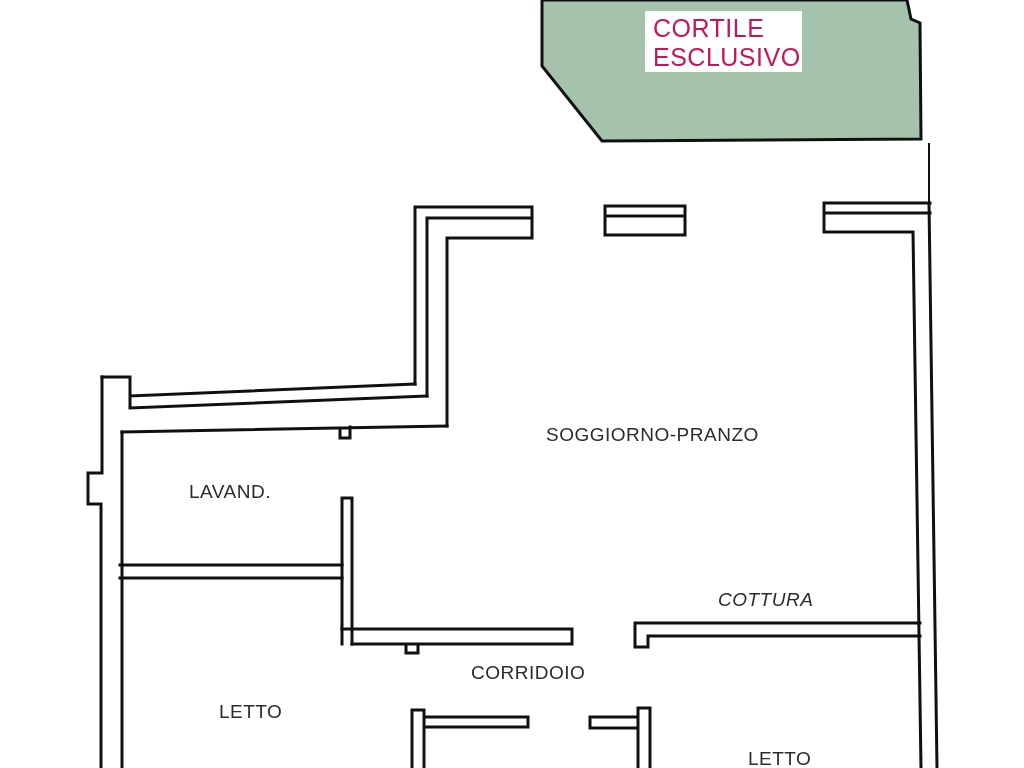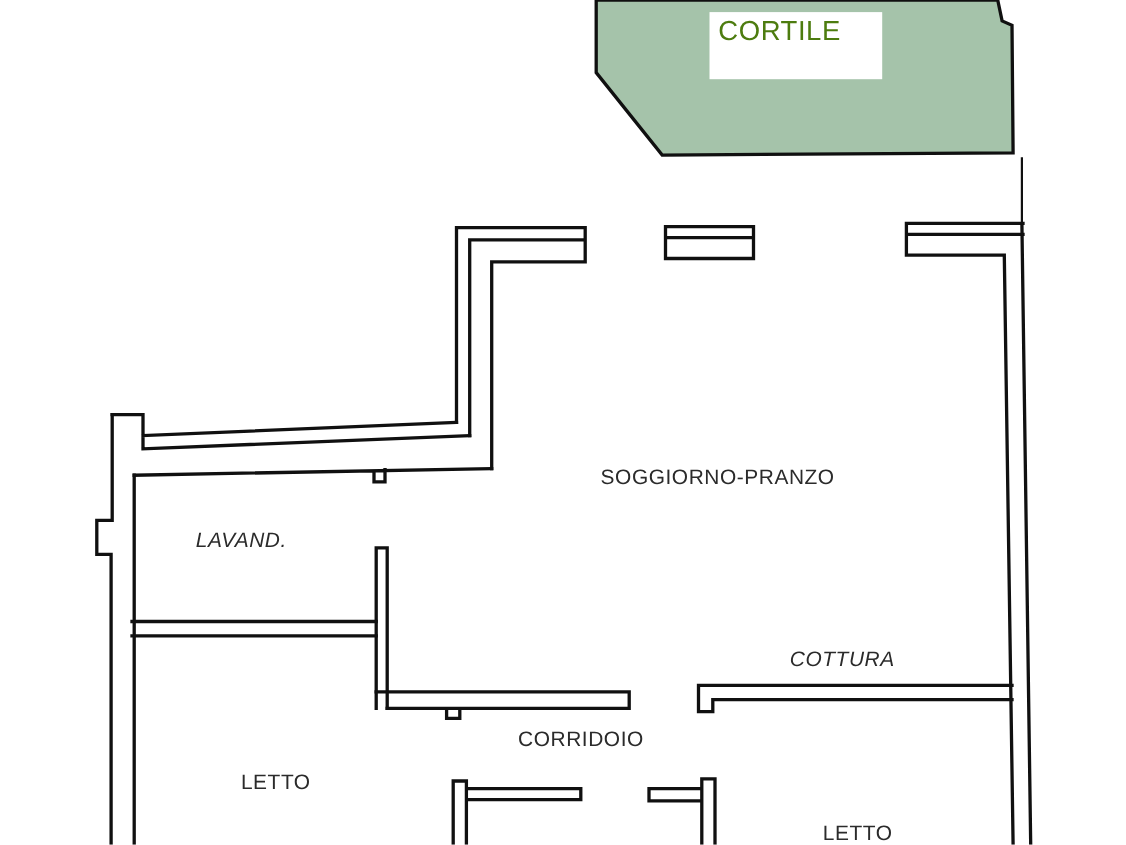--- a/index.html
+++ b/index.html
@@ -19,21 +19,21 @@
     font-size:19px;
     letter-spacing:0.5px;
     color:#2b2b2b;
     white-space:nowrap;
   }
   .label-box{
     position:absolute;
     left:645px;top:11px;
     width:157px;height:61px;
     background:#ffffff;
-    color:#4d7c0f;
+    color:#be185d;
     font-size:25px;
     letter-spacing:0.5px;
     line-height:29px;
     padding:3px 0 0 8px;
     box-sizing:border-box;
   }
 </style>
 </head>
 <body>
 
@@ -63,25 +63,26 @@
 
     <path d="M635,623 H920 M648,636 H920 M635,623 V647 M635,647 H648 M648,647 V636" stroke="#101010"></path>
 
     <path d="M412,710 H424 M412,710 V768 M424,710 V768 M424,717 H528 M424,727 H528 M528,717 V727" stroke="#101010"></path>
 
     <path d="M590,717 H638 M590,728 H638 M590,717 V728 M638,708 H650 M638,708 V768 M650,708 V768" stroke="#101010"></path>
   </svg>
 
   <div class="label-box">
     <div>CORTILE</div>
+    <div>ESCLUSIVO</div>
   </div>
 
   <div class="room-label" style="left:546px;top:424px;">SOGGIORNO-PRANZO</div>
 
-  <div class="room-label" style="left:178px;top:481px;font-style:italic;">LAVAND.</div>
+  <div class="room-label" style="left:189px;top:481px;">LAVAND.</div>
 
   <div class="room-label" style="left:718px;top:589px;font-style:italic;">COTTURA</div>
 
   <div class="room-label" style="left:471px;top:662px;">CORRIDOIO</div>
 
   <div class="room-label" style="left:219px;top:701px;">LETTO</div>
 
   <div class="room-label" style="left:748px;top:748px;">LETTO</div>
 
 </div>

